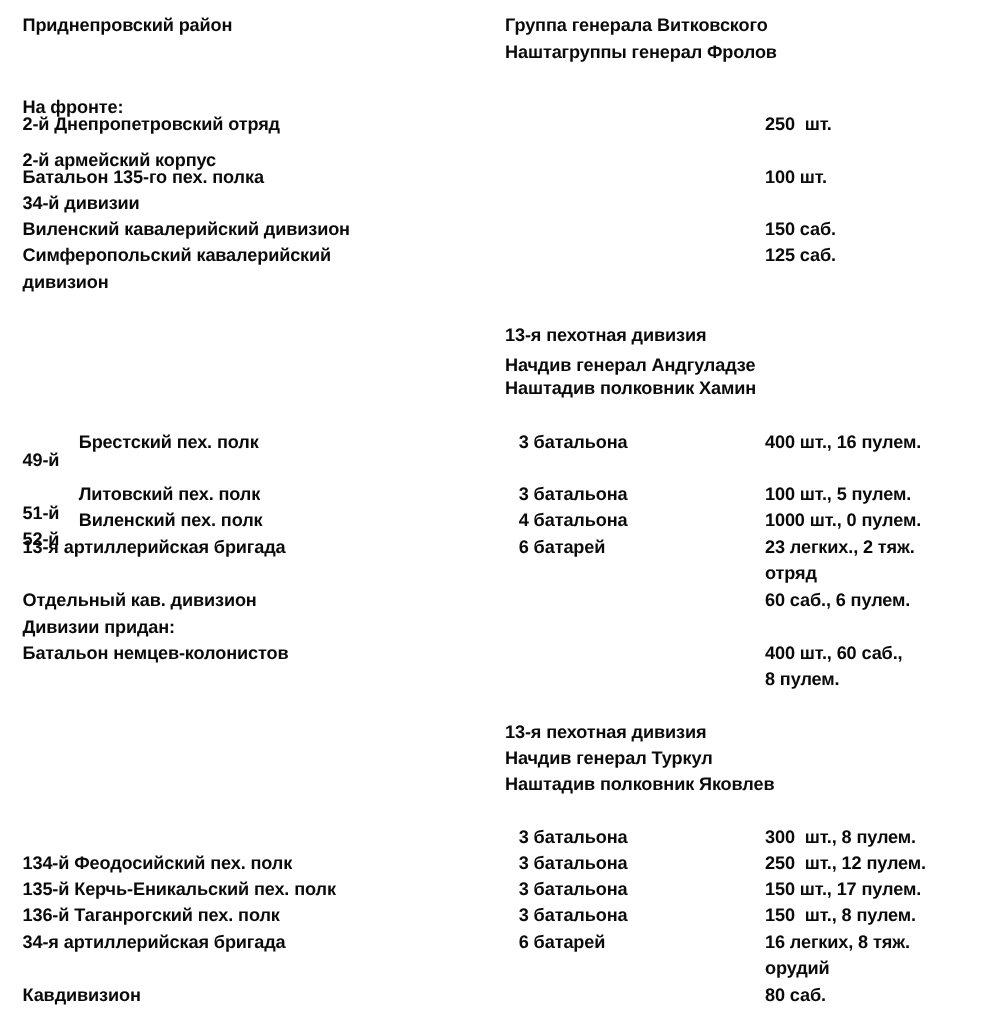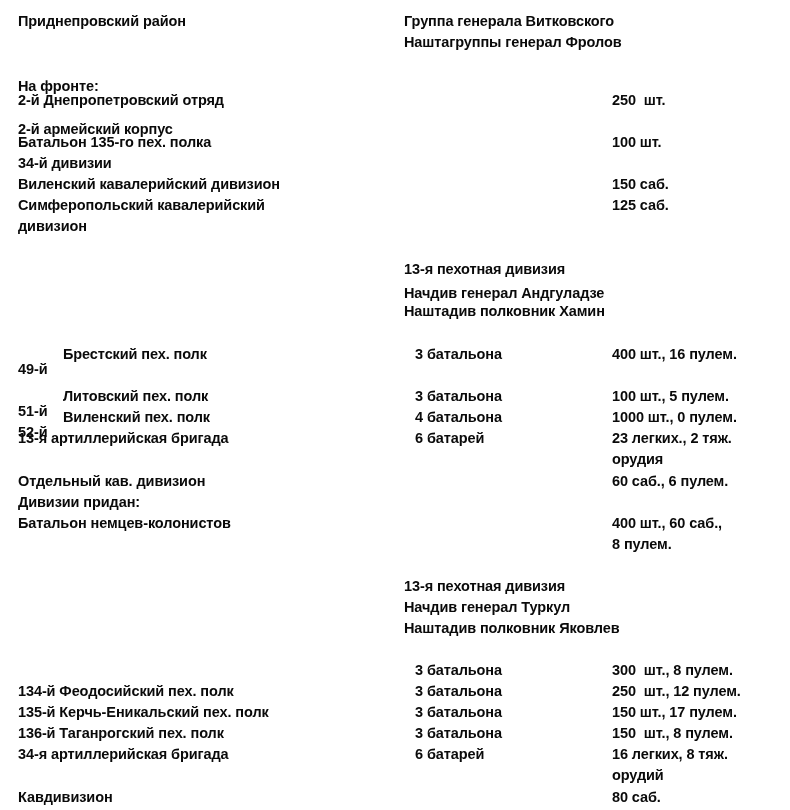--- a/index.html
+++ b/index.html
@@ -127,21 +127,21 @@
     <span class="cell col-name-indent">Виленский пех. полк</span>
     <span class="cell col-mid">4 батальона</span>
     <span class="cell col-val">1000 шт., 0 пулем.</span>
   </div>
   <div class="row" style="top:428px">
     <span class="cell col-name">13-я артиллерийская бригада</span>
     <span class="cell col-mid">6 батарей</span>
     <span class="cell col-val">23 легких., 2 тяж.</span>
   </div>
   <div class="row" style="top:449px">
-    <span class="cell col-val">орудия</span>
+    <span class="cell col-val">отряд</span>
   </div>
 
   <div class="row" style="top:471px">
     <span class="cell col-name">Отдельный кав. дивизион</span>
     <span class="cell col-val">60 саб., 6 пулем.</span>
   </div>
   <div class="row" style="top:492px">
     <span class="cell col-name">Дивизии придан:</span>
   </div>
   <div class="row" style="top:513px">

